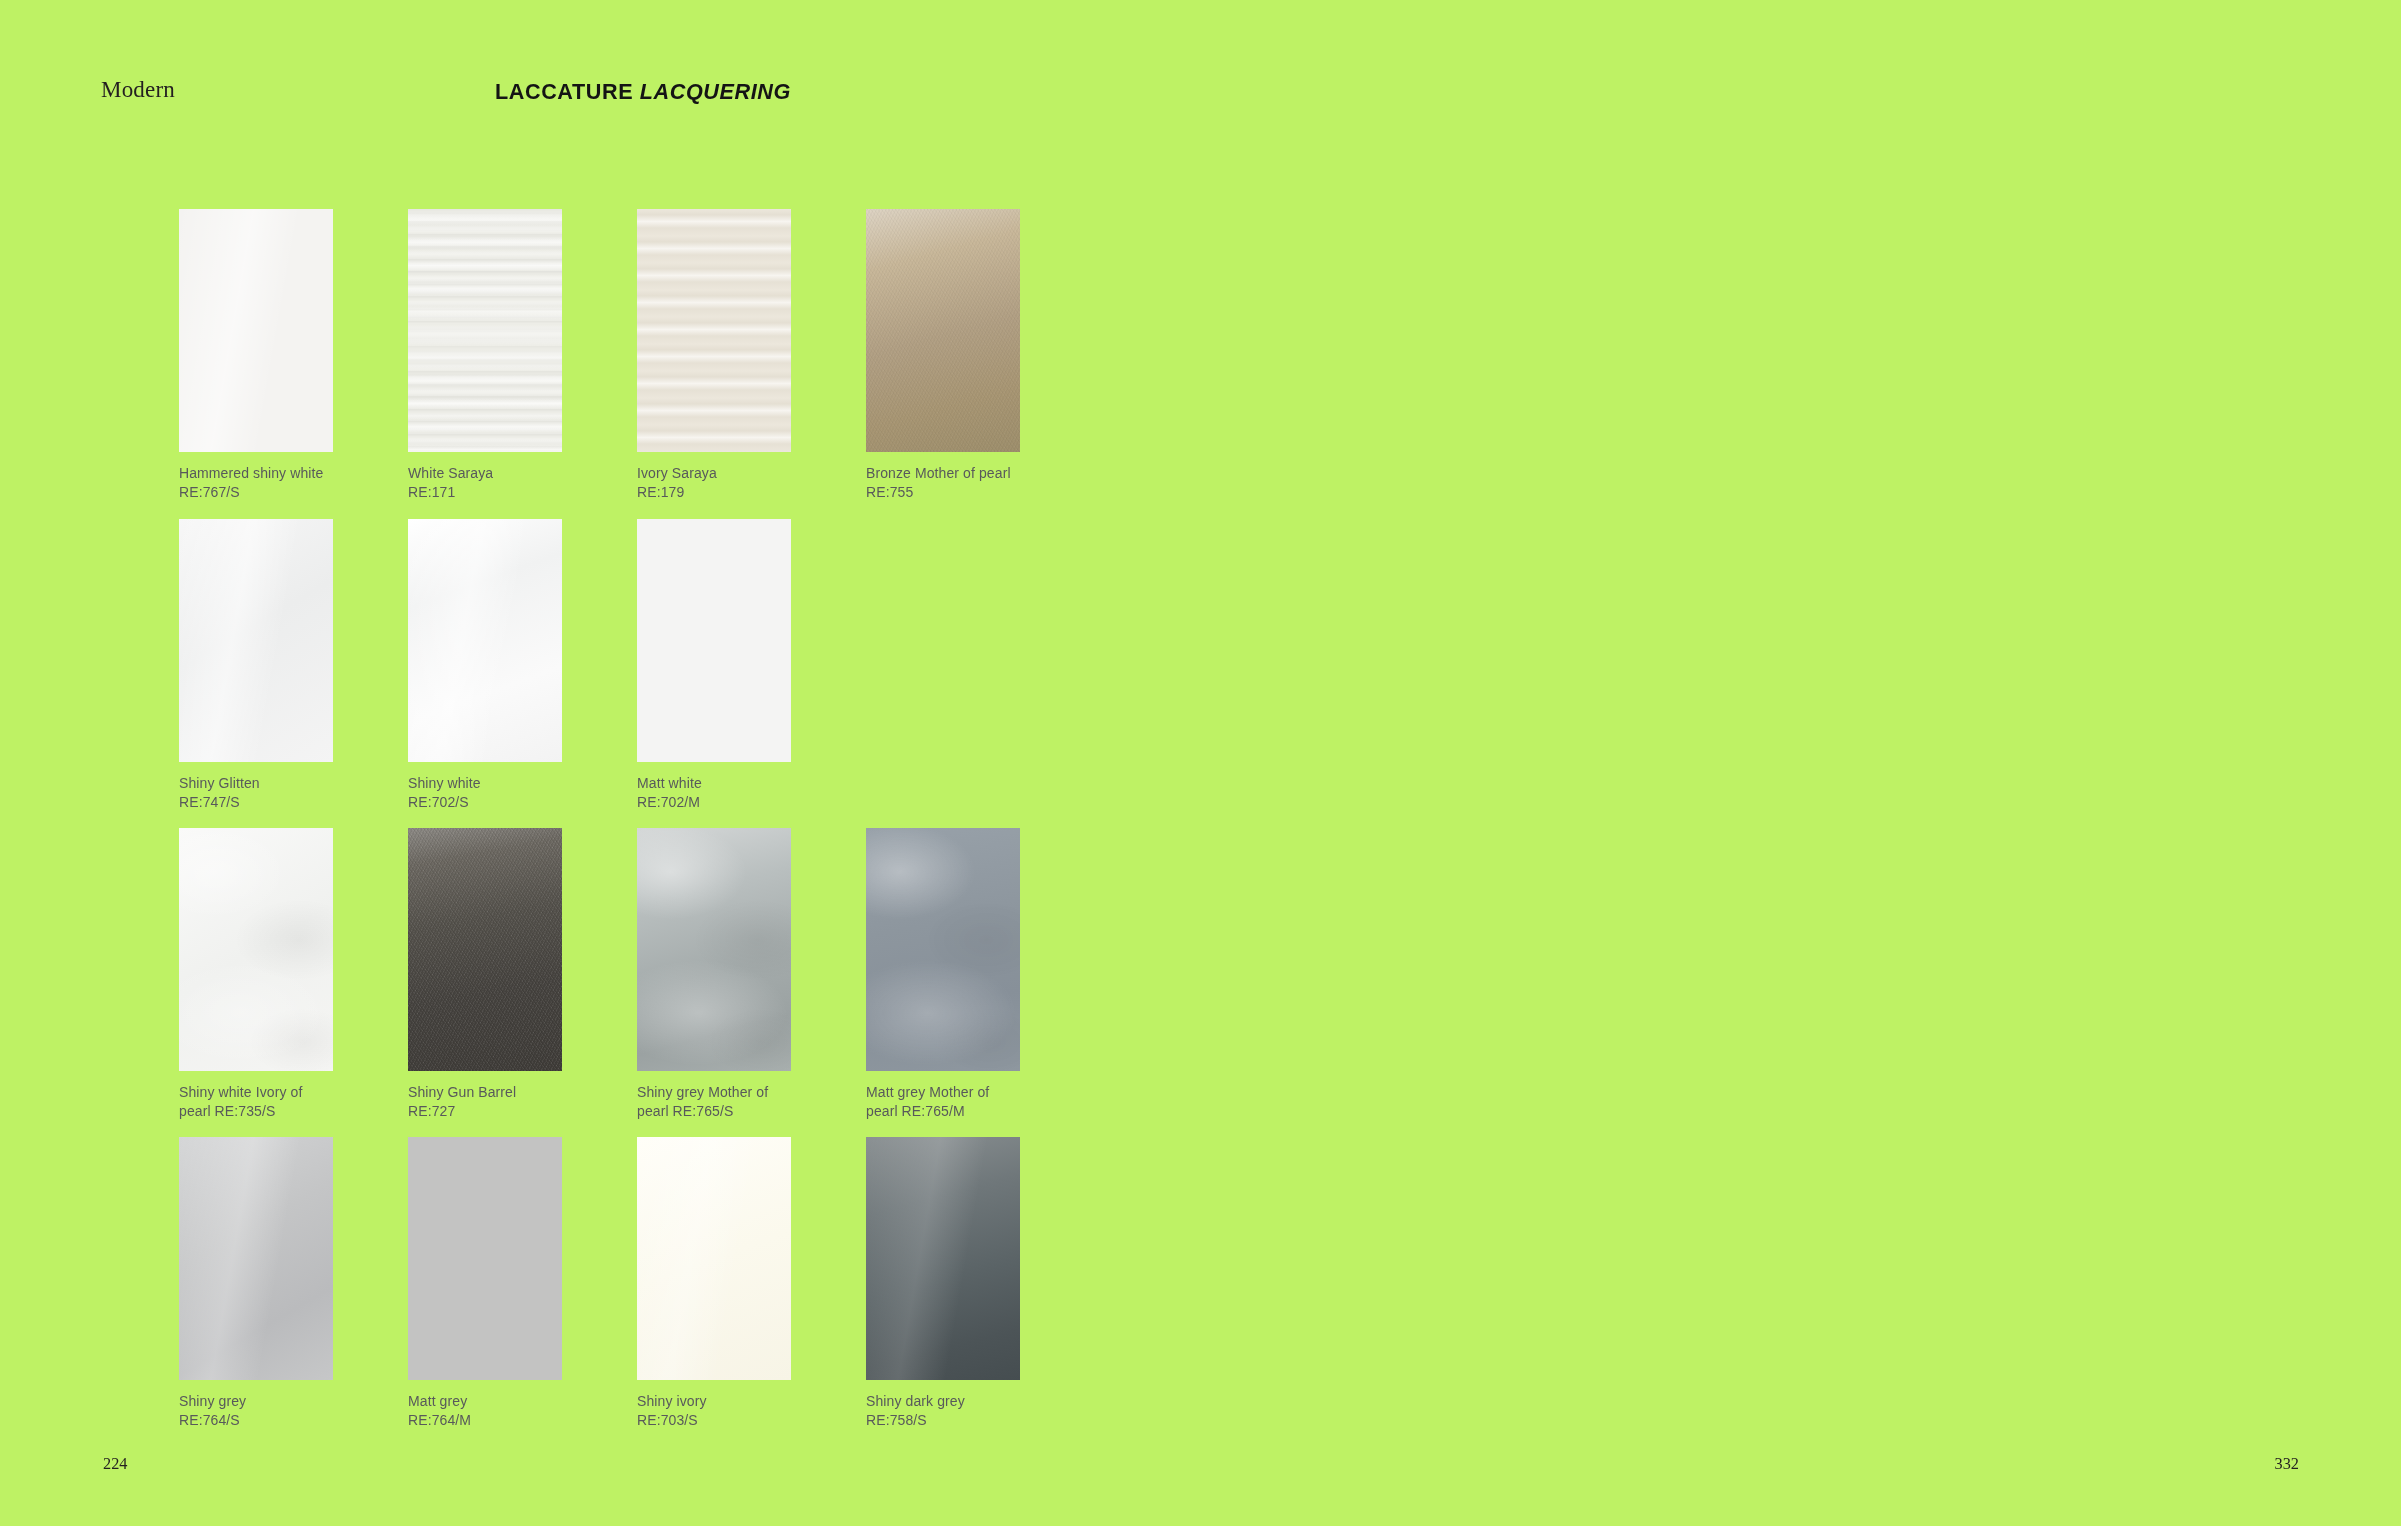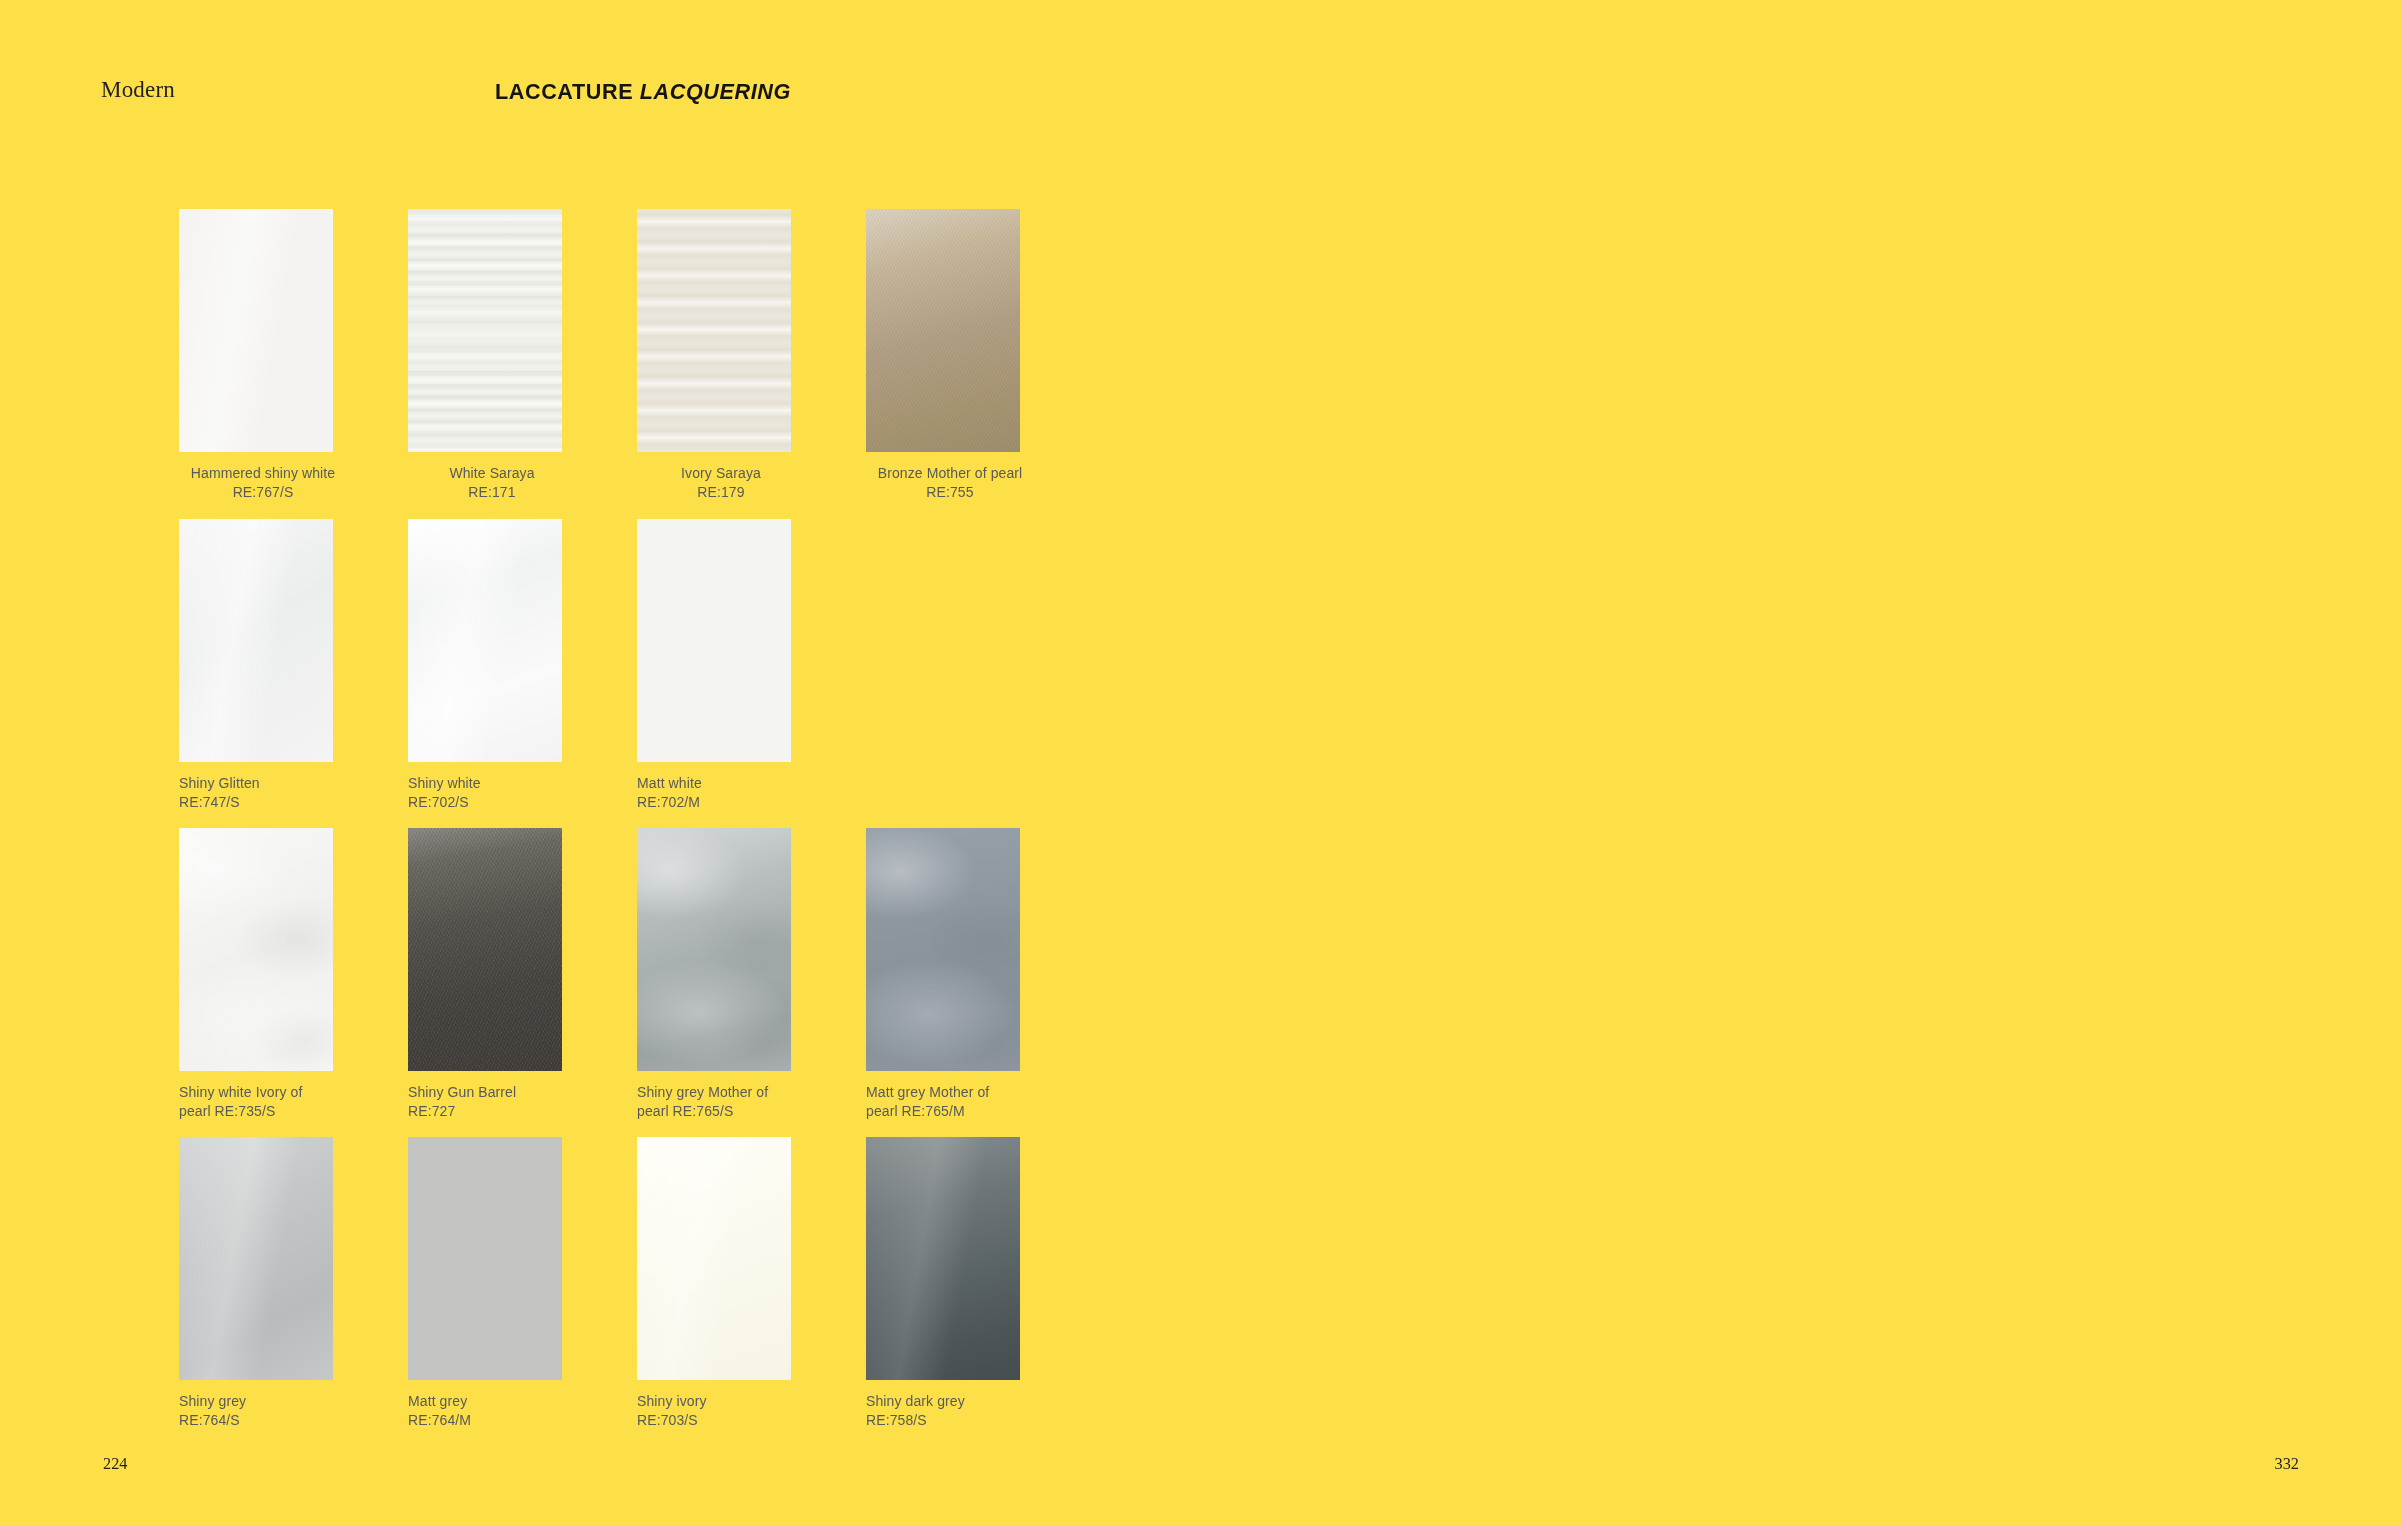--- a/index.html
+++ b/index.html
@@ -9,21 +9,21 @@
     height: 1527px;
     background: #ffffff;
     font-family: "Liberation Sans", sans-serif;
     overflow: hidden;
   }
 
   .spread {
     position: relative;
     width: 2402px;
     height: 1527px;
-    background: #fde047;
+    background: #bef264;
   }
 
   
   .page {
     position: absolute;
     top: 0;
     width: 1201px;
     height: 1527px;
   }
   .page-left  { left: 0; }
@@ -163,21 +163,21 @@
 
   <div class="page page-left">
 
     <div class="collection-mark">Modern</div>
 
     <div class="section-header hdr-left">
       <span>LACCATURE</span>
       <span class="it">LACQUERING</span>
     </div>
 
-    <div class="grid" style="left:179px; top:209px;text-align:center;">
+    <div class="grid" style="left:179px; top:209px;">
 
       <div class="cell">
         <div class="swatch" style="background:#f4f3f1;">
           <div class="tex tex-gloss"></div>
         </div>
         <div class="swatch-caption">
           <span>Hammered shiny white</span>
           <span class="code">RE:767/S</span>
         </div>
       </div>

